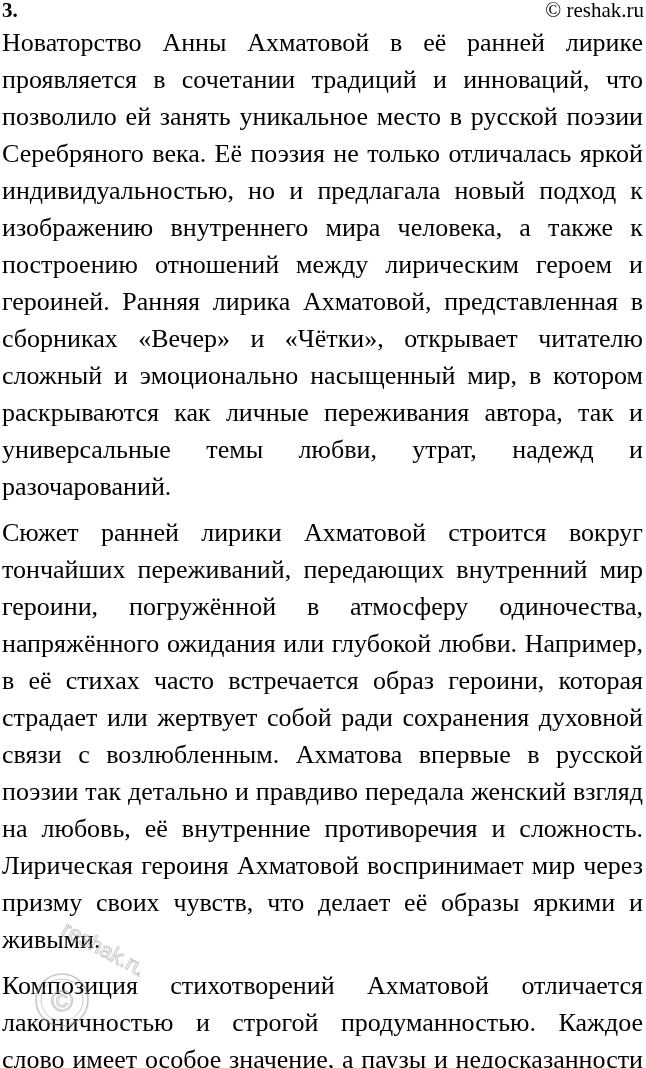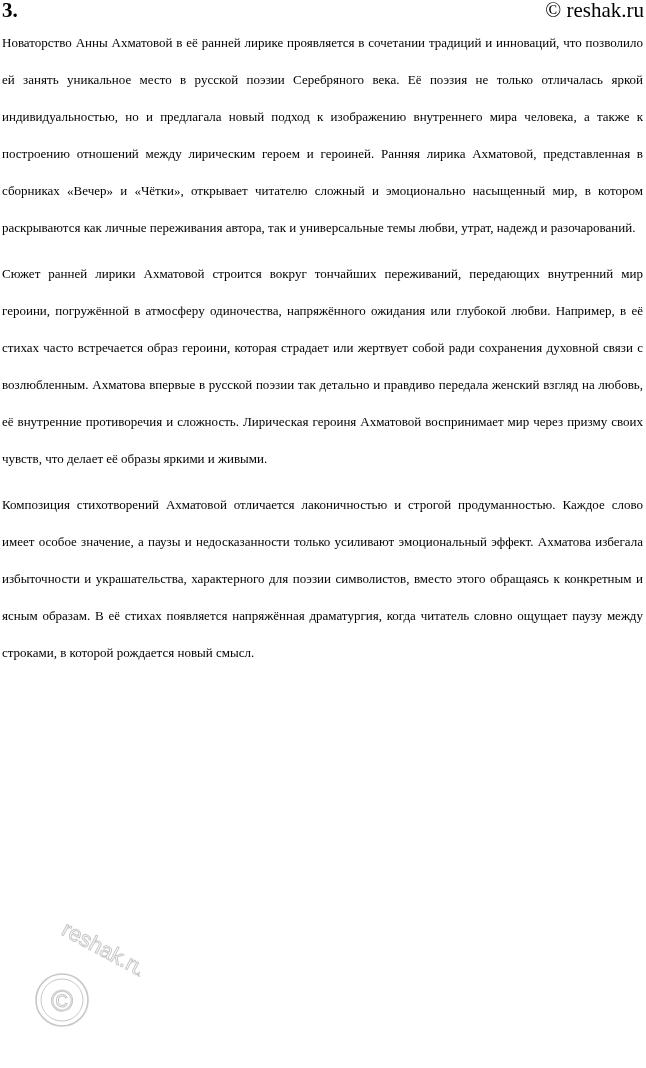--- a/index.html
+++ b/index.html
@@ -45,21 +45,21 @@
       line-height: 26px;
     }
     .content {
       position: absolute;
       left: 2px;
       top: 24px;
       width: 641px;
     }
     .para {
       margin: 0 0 9px 0;
-      font-size: 13px;
+      font-size: 26px;
       line-height: 37px;
       text-align: justify;
       text-align-last: left;
       hyphens: none;
     }
     .watermark {
       position: absolute;
       left: 10px;
       top: 905px;
       width: 130px;

